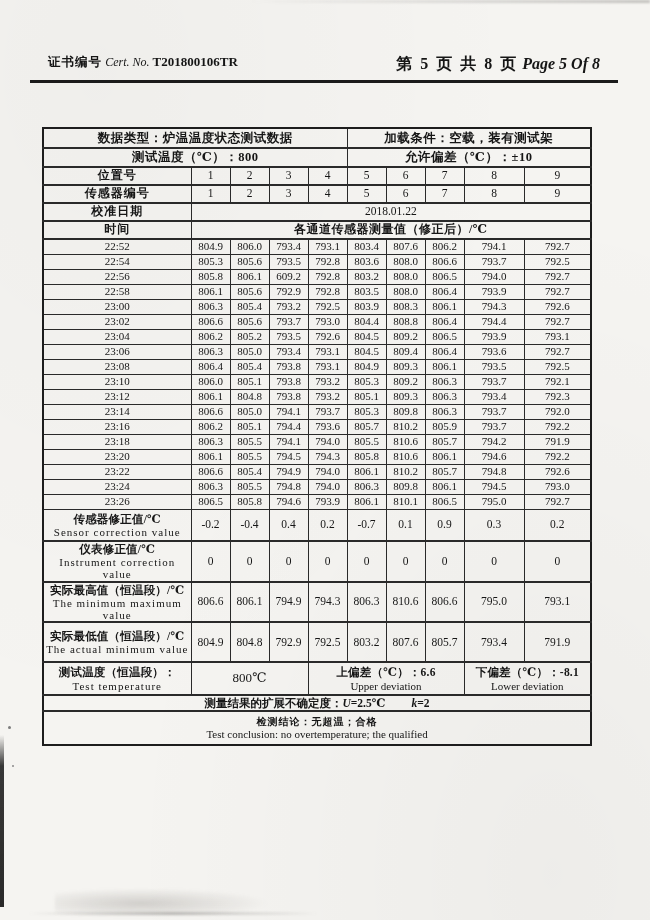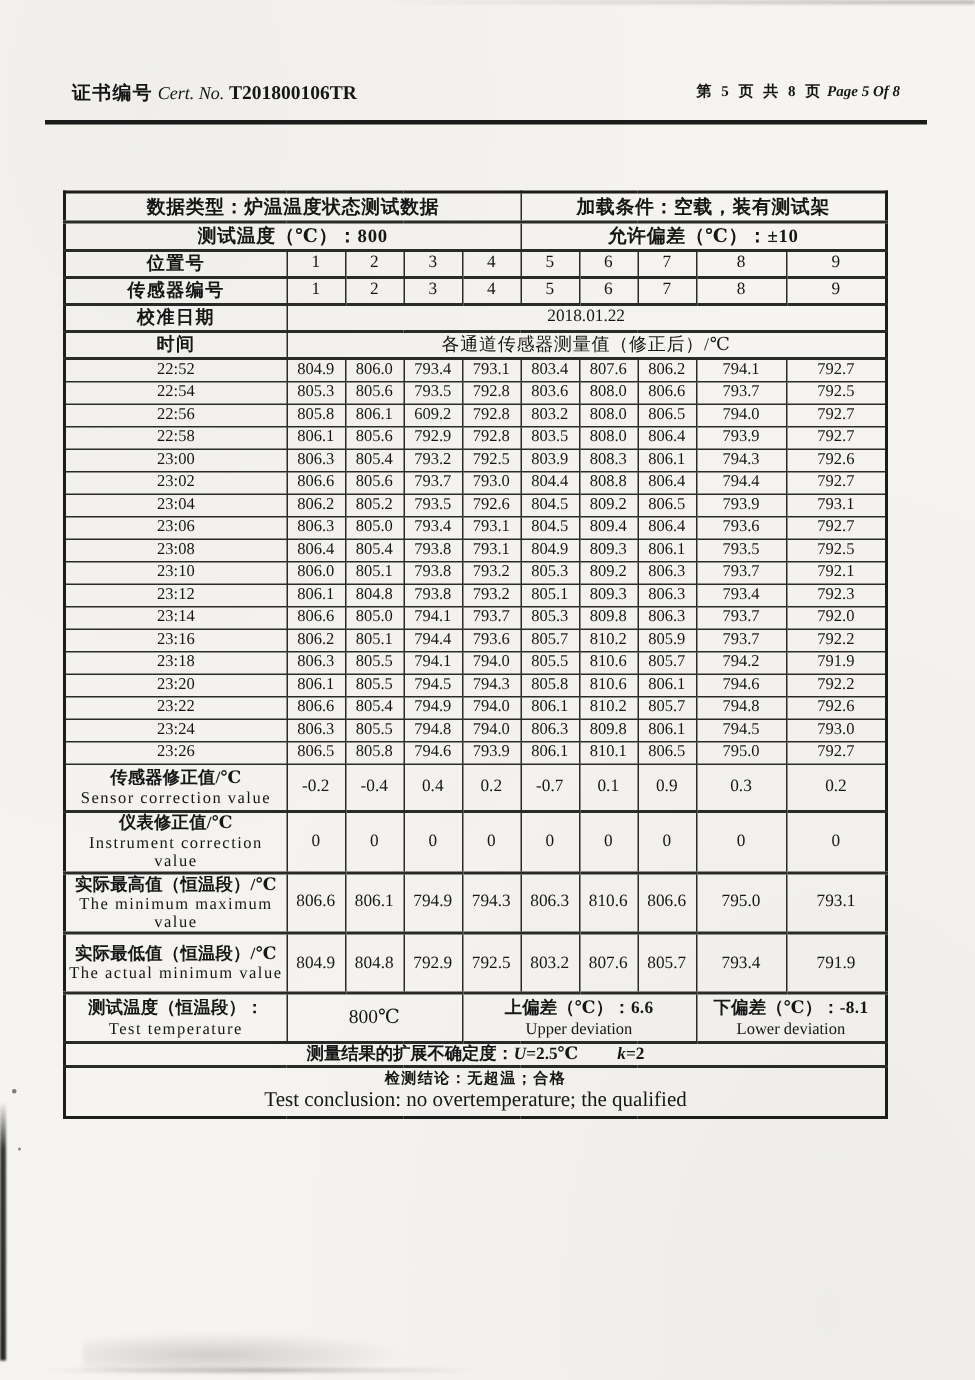--- a/index.html
+++ b/index.html
@@ -9,21 +9,21 @@
     background:
       radial-gradient(ellipse at 15% 8%, rgba(0,0,0,0.025), transparent 55%),
       radial-gradient(ellipse at 85% 95%, rgba(0,0,0,0.03), transparent 55%),
       #f5f4f1;
   }
   
   .hdr-left{position:absolute;left:48px;top:54px;font-size:12.5px;white-space:nowrap;}
   .hdr-left .zh{font-weight:bold;letter-spacing:1px;}
   .hdr-left .en{font-style:italic;font-size:12px;}
   .hdr-left .no{font-weight:bold;font-size:13px;}
-  .hdr-right{position:absolute;top:54px;right:50px;font-size:10px;white-space:nowrap;margin-left:20px;}
+  .hdr-right{position:absolute;top:54px;right:50px;font-size:16px;white-space:nowrap;margin-left:20px;}
   .hdr-right .zh{font-weight:bold;letter-spacing:2px;}
   .hdr-right .en{font-weight:bold;font-style:italic;}
   .rule{position:absolute;left:30px;top:80px;width:588px;height:3px;background:#1b1b1b;}
   
   table.main{
     position:absolute;left:42px;top:127px;width:548px;
     border-collapse:collapse;table-layout:fixed;
     border:2px solid #1d1d1d;
   }
   table.main td{
@@ -34,29 +34,29 @@
   td.tl{border-left-width:2px;}
   .h20{height:20px}.h19{height:19px}.h18{height:18px}
   .h32{height:32px}.h31{height:40px}.h33{height:33px}.h16{height:16px}.h34{height:34px}
   tr.data-row{height:15px;}
   td.group{font-size:12.5px;font-weight:bold;letter-spacing:.5px;}
   td.lbl{font-size:12px;font-weight:bold;letter-spacing:1px;}
   td.time{font-weight:normal;font-size:11px;letter-spacing:0;}
   td.num{font-size:11.5px;font-weight:normal;letter-spacing:0;}
   tr.data-row td.num{font-size:11px;}
   td.ra{text-align:right;padding-right:5px;}
-  td.chan{font-size:12px;font-weight:normal;letter-spacing:.5px;margin-left:48px;}
+  td.chan{font-size:12px;font-weight:bold;letter-spacing:.5px;margin-left:48px;}
   td.two .zh{font-size:11.5px;font-weight:bold;line-height:1.25;letter-spacing:.2px;}
   td.two .en{font-size:11px;font-weight:normal;line-height:1.1;}
   td.bigtemp{font-size:13px;}
   td.uncert{font-size:11.5px;font-weight:bold;}
   td.uncert i{font-weight:bold;}
   td.uncert .sp{display:inline-block;width:26px;}
   td.concl .zh{font-size:10px;font-weight:bold;letter-spacing:1px;line-height:1.3;}
-  td.concl .en{font-size:14px;line-height:1.2;}
+  td.concl .en{font-size:11px;line-height:1.2;}
   
   .art{position:absolute;pointer-events:none;}
   .edge-strip{left:0;top:735px;width:4px;height:172px;
     background:linear-gradient(to bottom,rgba(40,40,40,0),rgba(35,35,35,.9) 18%,rgba(30,30,30,.95));
     filter:blur(.6px);}
   .smudge{left:55px;top:888px;width:215px;height:28px;
     background:radial-gradient(ellipse at 40% 55%,rgba(115,110,105,.28),rgba(115,110,105,0) 70%);
     filter:blur(1.5px);}
   .bottomline{left:28px;top:912px;width:290px;height:3px;
     background:linear-gradient(to right,rgba(100,98,95,0),rgba(100,98,95,.35),rgba(100,98,95,0));

